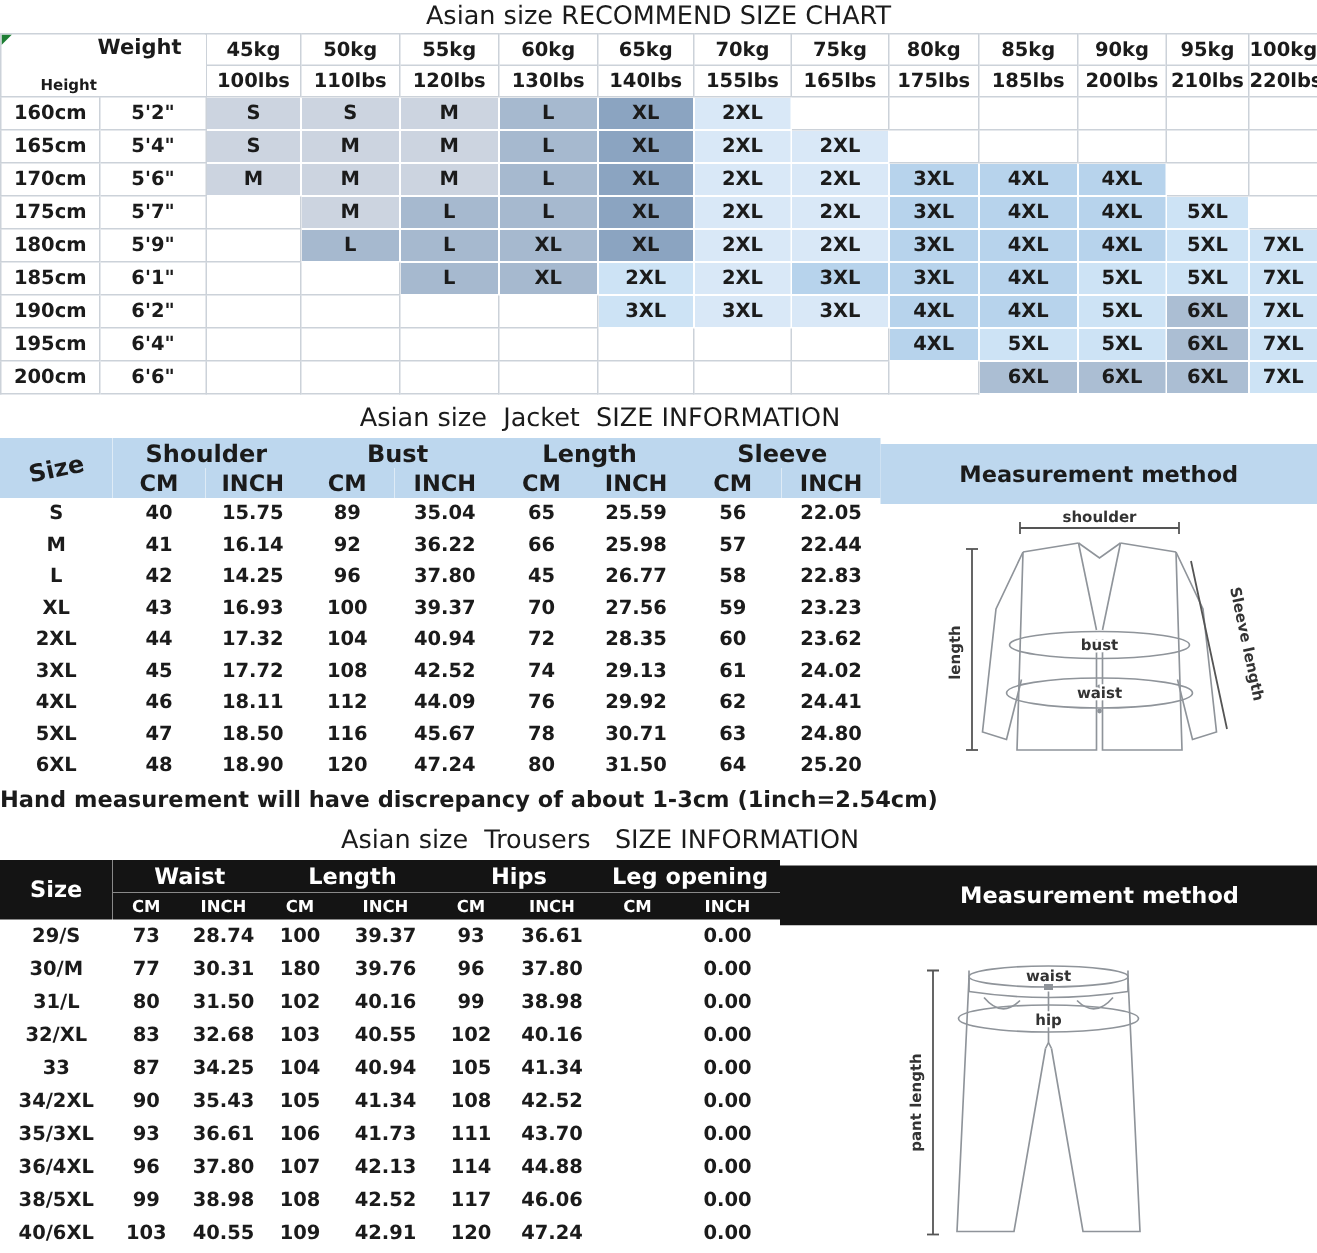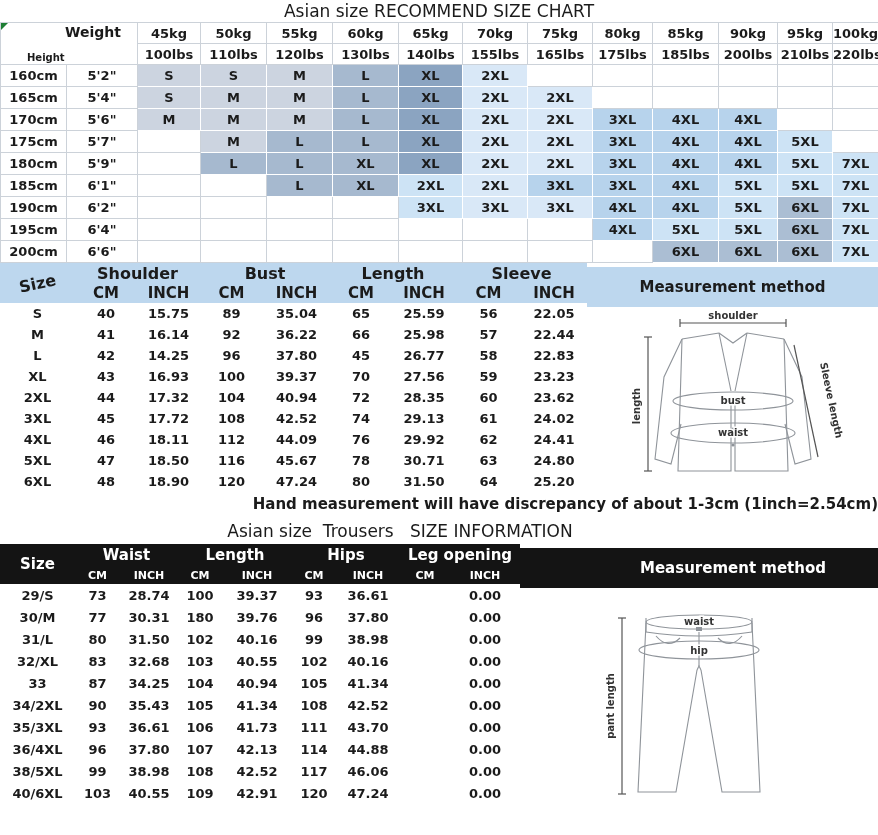--- a/index.html
+++ b/index.html
@@ -21,21 +21,21 @@
   .corner .w-label{position:absolute;top:1px;right:16px;font-size:14px;}
   .corner .h-label{position:absolute;bottom:1px;left:26px;font-size:10px;}
   .green-tri{position:absolute;top:0;left:0;width:0;height:0;
      border-top:7px solid #1e7e34;border-right:7px solid transparent;}
   .c-g1{background:#ccd4e0;} .c-g2{background:#a6b9cf;} .c-g3{background:#8ba4c1;}
   .c-b1{background:#d9e8f7;} .c-b2{background:#b7d3ec;} .c-b3{background:#cde3f5;}
   .c-g4{background:#abbed3;} .c-w{background:#fff;}
   td.c-g1,td.c-g2,td.c-g3,td.c-b1,td.c-b2,td.c-b3,td.c-g4{border-color:#fff;}
   
   .sec-title{width:800px;height:26px;line-height:26px;text-align:center;font-size:17px;white-space:pre;}
-  .note{height:26px;line-height:24px;text-align:right;font-size:15px;font-weight:bold;}
+  .note{height:26px;line-height:24px;text-align:left;font-size:15px;font-weight:bold;}
   
   .tbl-wrap{position:relative;width:878px;}
   table.info{border-collapse:collapse;table-layout:fixed;}
   .info th,.info td{padding:0;text-align:center;white-space:nowrap;overflow:hidden;}
   .jacket thead th{background:#bdd7ee;}
   .jacket tr.grp th{height:20px;font-size:16px;font-weight:bold;}
   .jacket tr.sub th{height:20px;font-size:15px;font-weight:bold;}
   .jacket th.size-h{font-size:17px;}
   .tilt{display:inline-block;transform:rotate(-12deg);}
   .jacket tbody td{height:21px;font-size:13px;font-weight:bold;}
@@ -254,20 +254,21 @@
           <td class="c-w"></td>
           <td class="c-w"></td>
           <td class="c-g4">6XL</td>
           <td class="c-g4">6XL</td>
           <td class="c-g4">6XL</td>
           <td class="c-b3">7XL</td>
         </tr>
       </tbody>
   </table>
 
+  <div class="sec-title" style="margin-top:3px">Asian size  Jacket  SIZE INFORMATION</div>
 
   <div class="tbl-wrap">
     <table class="info jacket" style="width:587px">
       <colgroup>
         <col style="width:75px">
           <col style="width:62px">
           <col style="width:63px">
           <col style="width:63px">
         <col style="width:67px">
           <col style="width:62px">

